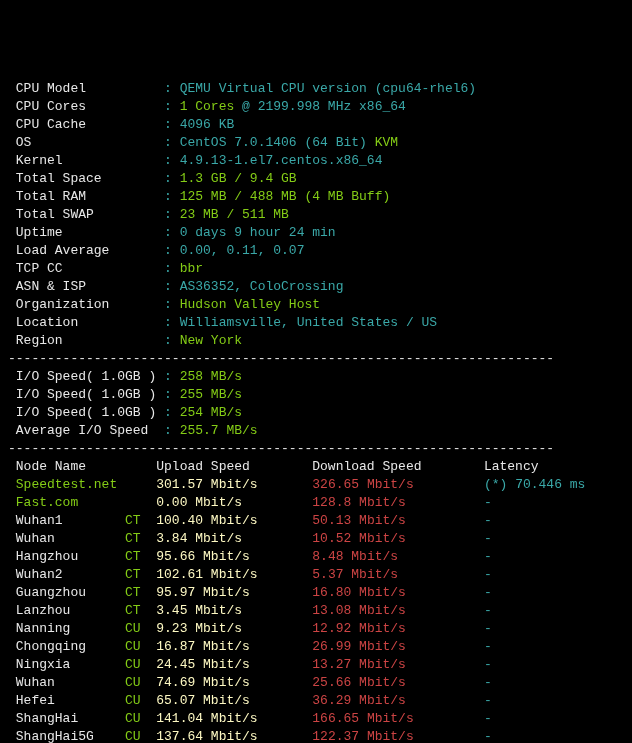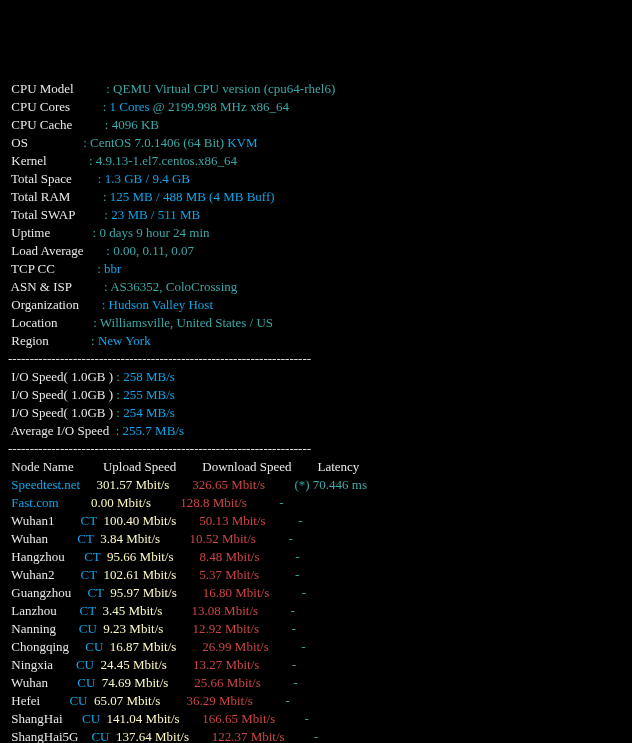--- a/index.html
+++ b/index.html
@@ -6,25 +6,25 @@
   body {
     background: #000;
     font-family: 'Courier New', monospace;
     font-size: 13px;
     line-height: 18px;
     color: #ccc;
     padding: 8px;
     white-space: pre;
   }
   .white { color: #e8e8e8; }
-  .yellow { color: #0ea5e9; }
+  .yellow { color: #84cc16; }
   .cyan { color: #3aa8a8; }
   .green { color: #fef9c3; }
   .red { color: #c44; margin-top: 20px; }
-  .row { display: block; font-family: Liberation Serif, serif; }
+  .row { display: block; }
   .divider { color: #e8e8e8; letter-spacing: 0; overflow: hidden; }
 </style>
 </head>
 <body>
 
 
 
 <div id="out"><div class="row"><span class="white"> CPU Model          </span><span class="cyan">: </span><span class="cyan">QEMU Virtual CPU version (cpu64-rhel6)</span></div><div class="row"><span class="white"> CPU Cores          </span><span class="cyan">: </span><span class="yellow">1 Cores</span><span class="cyan"> @ 2199.998 MHz x86_64</span></div><div class="row"><span class="white"> CPU Cache          </span><span class="cyan">: </span><span class="cyan">4096 KB</span></div><div class="row"><span class="white"> OS                 </span><span class="cyan">: </span><span class="cyan">CentOS 7.0.1406 (64 Bit)</span><span class="yellow"> KVM</span></div><div class="row"><span class="white"> Kernel             </span><span class="cyan">: </span><span class="cyan">4.9.13-1.el7.centos.x86_64</span></div><div class="row"><span class="white"> Total Space        </span><span class="cyan">: </span><span class="yellow">1.3 GB / 9.4 GB</span></div><div class="row"><span class="white"> Total RAM          </span><span class="cyan">: </span><span class="yellow">125 MB / 488 MB (4 MB Buff)</span></div><div class="row"><span class="white"> Total SWAP         </span><span class="cyan">: </span><span class="yellow">23 MB / 511 MB</span></div><div class="row"><span class="white"> Uptime             </span><span class="cyan">: </span><span class="cyan">0 days 9 hour 24 min</span></div><div class="row"><span class="white"> Load Average       </span><span class="cyan">: </span><span class="cyan">0.00, 0.11, 0.07</span></div><div class="row"><span class="white"> TCP CC             </span><span class="cyan">: </span><span class="yellow">bbr</span></div><div class="row"><span class="white"> ASN &amp; ISP          </span><span class="cyan">: </span><span class="cyan">AS36352, ColoCrossing</span></div><div class="row"><span class="white"> Organization       </span><span class="cyan">: </span><span class="yellow">Hudson Valley Host</span></div><div class="row"><span class="white"> Location           </span><span class="cyan">: </span><span class="cyan">Williamsville, United States / US</span></div><div class="row"><span class="white"> Region             </span><span class="cyan">: </span><span class="yellow">New York</span></div><div class="row divider"><span class="white">----------------------------------------------------------------------</span></div><div class="row"><span class="white"> I/O Speed( 1.0GB ) </span><span class="cyan">: </span><span class="yellow">258 MB/s</span></div><div class="row"><span class="white"> I/O Speed( 1.0GB ) </span><span class="cyan">: </span><span class="yellow">255 MB/s</span></div><div class="row"><span class="white"> I/O Speed( 1.0GB ) </span><span class="cyan">: </span><span class="yellow">254 MB/s</span></div><div class="row"><span class="white"> Average I/O Speed  </span><span class="cyan">: </span><span class="yellow">255.7 MB/s</span></div><div class="row divider"><span class="white">----------------------------------------------------------------------</span></div><div class="row"><span class="white"> Node Name         </span><span class="white">Upload Speed        </span><span class="white">Download Speed        </span><span class="white">Latency</span></div><div class="row"><span class="yellow"> Speedtest.net </span><span class="yellow">    </span><span class="green">301.57 Mbit/s       </span><span class="red">326.65 Mbit/s         </span><span class="cyan">(*) 70.446 ms</span></div><div class="row"><span class="yellow"> Fast.com      </span><span class="yellow">    </span><span class="green">0.00 Mbit/s         </span><span class="red">128.8 Mbit/s          </span><span class="cyan">-</span></div><div class="row"><span class="white"> Wuhan1        </span><span class="yellow">CT  </span><span class="green">100.40 Mbit/s       </span><span class="red">50.13 Mbit/s          </span><span class="cyan">-</span></div><div class="row"><span class="white"> Wuhan         </span><span class="yellow">CT  </span><span class="green">3.84 Mbit/s         </span><span class="red">10.52 Mbit/s          </span><span class="cyan">-</span></div><div class="row"><span class="white"> Hangzhou      </span><span class="yellow">CT  </span><span class="green">95.66 Mbit/s        </span><span class="red">8.48 Mbit/s           </span><span class="cyan">-</span></div><div class="row"><span class="white"> Wuhan2        </span><span class="yellow">CT  </span><span class="green">102.61 Mbit/s       </span><span class="red">5.37 Mbit/s           </span><span class="cyan">-</span></div><div class="row"><span class="white"> Guangzhou     </span><span class="yellow">CT  </span><span class="green">95.97 Mbit/s        </span><span class="red">16.80 Mbit/s          </span><span class="cyan">-</span></div><div class="row"><span class="white"> Lanzhou       </span><span class="yellow">CT  </span><span class="green">3.45 Mbit/s         </span><span class="red">13.08 Mbit/s          </span><span class="cyan">-</span></div><div class="row"><span class="white"> Nanning       </span><span class="yellow">CU  </span><span class="green">9.23 Mbit/s         </span><span class="red">12.92 Mbit/s          </span><span class="cyan">-</span></div><div class="row"><span class="white"> Chongqing     </span><span class="yellow">CU  </span><span class="green">16.87 Mbit/s        </span><span class="red">26.99 Mbit/s          </span><span class="cyan">-</span></div><div class="row"><span class="white"> Ningxia       </span><span class="yellow">CU  </span><span class="green">24.45 Mbit/s        </span><span class="red">13.27 Mbit/s          </span><span class="cyan">-</span></div><div class="row"><span class="white"> Wuhan         </span><span class="yellow">CU  </span><span class="green">74.69 Mbit/s        </span><span class="red">25.66 Mbit/s          </span><span class="cyan">-</span></div><div class="row"><span class="white"> Hefei         </span><span class="yellow">CU  </span><span class="green">65.07 Mbit/s        </span><span class="red">36.29 Mbit/s          </span><span class="cyan">-</span></div><div class="row"><span class="white"> ShangHai      </span><span class="yellow">CU  </span><span class="green">141.04 Mbit/s       </span><span class="red">166.65 Mbit/s         </span><span class="cyan">-</span></div><div class="row"><span class="white"> ShangHai5G    </span><span class="yellow">CU  </span><span class="green">137.64 Mbit/s       </span><span class="red">122.37 Mbit/s         </span><span class="cyan">-</span></div></div>
 
 

